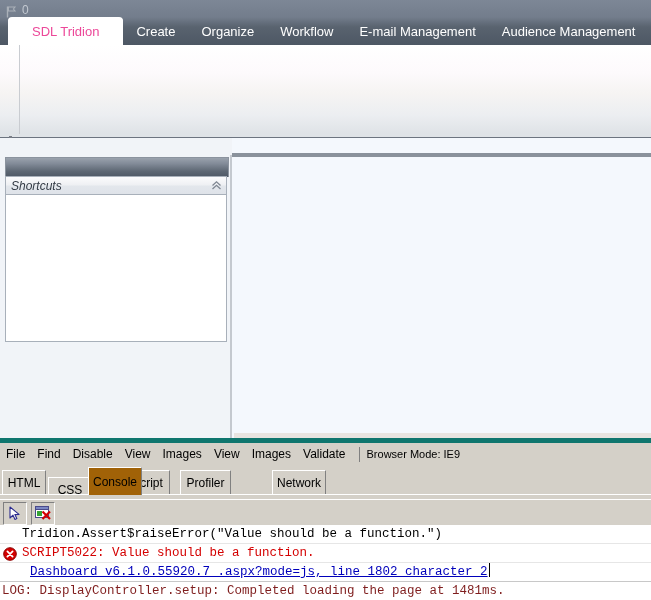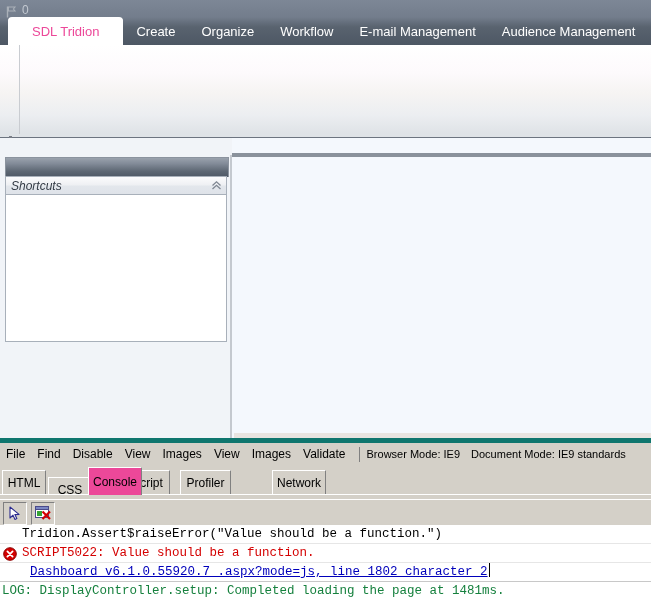--- a/index.html
+++ b/index.html
@@ -148,21 +148,21 @@
     position:absolute; bottom:2px;
     background:#d4d0c8;
     border-left:1px solid #ffffff;
     border-top:1px solid #ffffff;
     border-right:1px solid #808080;
     font-size:12px; color:#000000;
     text-align:center;
     box-sizing:border-box;
   }
   .dt-tab.active {
-    background:#ec4899;
+    background:#a16207;
     border-bottom:none;
     z-index:3;
   }
 
   .dt-toolbar {
     position:absolute; left:0; top:56px; width:651px; height:26px;
     background:#d4d0c8;
     border-top:1px solid #ffffff;
     display:flex; align-items:center; padding-left:3px; gap:4px;
   }
@@ -191,21 +191,21 @@
   .cl-error { padding-left:22px; color:#d40000; border-bottom:1px solid #e6e6e6; }
   .cl-link  { padding-left:30px; border-bottom:1px solid #c8c8c8; }
   .cl-link a {
     color:#0000bb; text-decoration:underline;
     font-family:"Liberation Mono", monospace; font-size:12.5px;
   }
   .cl-caret {
     display:inline-block; width:1px; height:14px;
     background:#000000; vertical-align:-2px; margin-left:1px;
   }
-  .cl-log { padding-left:2px; color:#15803d; }
+  .cl-log { padding-left:2px; color:#7f1d1d; }
   .err-icon {
     position:absolute; left:3px; top:3px; width:14px; height:14px;
   }
 </style>
 </head>
 <body>
 
 <div id="app">
 
   <div class="ribbon-top">
@@ -285,21 +285,20 @@
       <span class="dt-menu-item">File</span>
       <span class="dt-menu-item">Find</span>
       <span class="dt-menu-item">Disable</span>
       <span class="dt-menu-item">View</span>
       <span class="dt-menu-item">Images</span>
       <span class="dt-menu-item">View</span>
       <span class="dt-menu-item">Images</span>
       <span class="dt-menu-item">Validate</span>
       <span class="dt-menu-sep"></span>
       <span class="dt-mode-text">Browser Mode: IE9</span>
-      <span class="dt-mode-text">Document Mode: IE9 standards</span>
     </div>
 
     <div class="dt-tabs">
       <div class="dt-tab" style="left:2px;   width:44px; height:25px; line-height:25px;">HTML</div>
       <div class="dt-tab" style="left:48px;  width:44px; height:18px; line-height:25px;">CSS</div>
       <div class="dt-tab active" style="left:88px;  width:54px; height:28px; line-height:28px;">Console</div>
       <div class="dt-tab" style="left:125px; width:45px; height:25px; line-height:25px;">Script</div>
       <div class="dt-tab" style="left:180px; width:51px; height:25px; line-height:25px;">Profiler</div>
       <div class="dt-tab" style="left:229px; width:54px; height:25px; line-height:25px;margin-left:43px;">Network</div>
       <div class="dt-tabs-base"></div>

